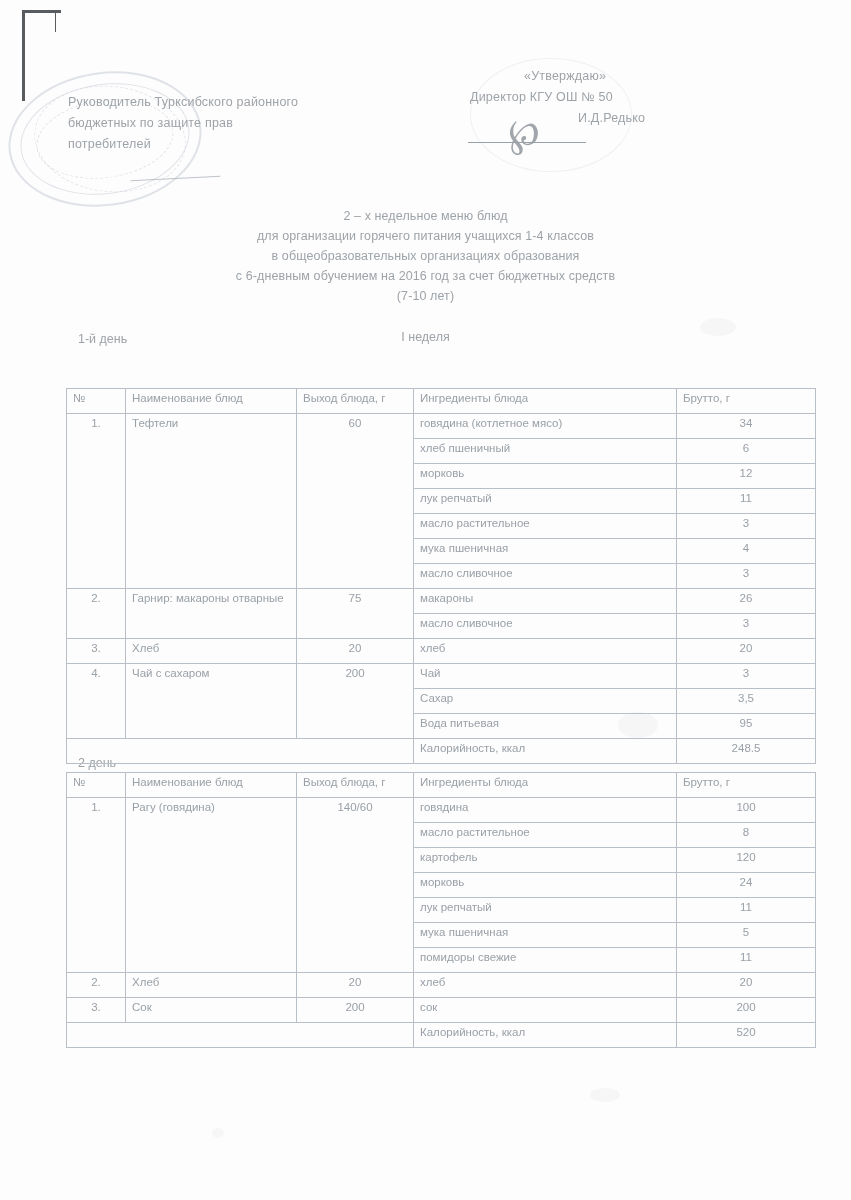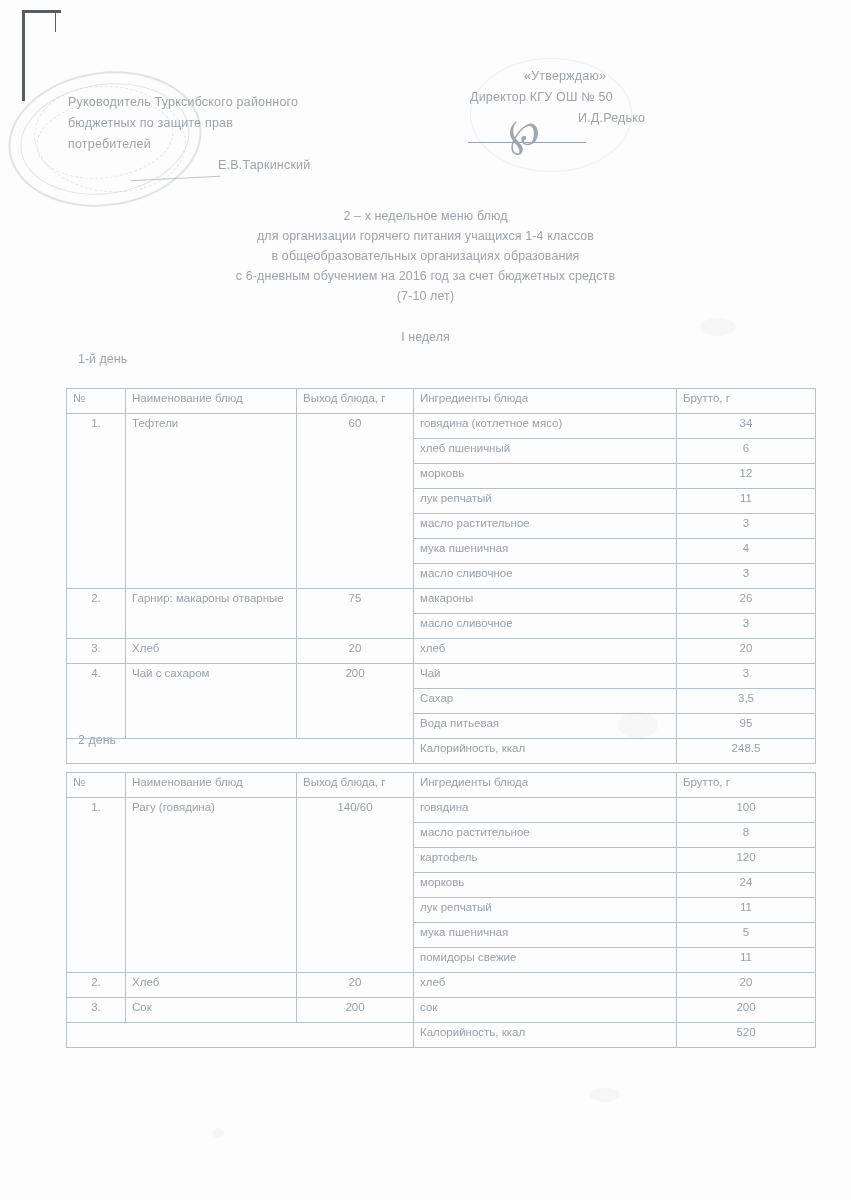--- a/index.html
+++ b/index.html
@@ -145,22 +145,22 @@
     width: 851px;
     text-align: center;
     font-size: 12.5px;
   }
 
   .day-label {
     position: absolute;
     left: 78px;
     font-size: 12.5px;
   }
-  .day-1 { top: 352px; }
-  .day-2 { top: 733px; }
+  .day-1 { top: 332px; }
+  .day-2 { top: 756px; }
 
   table.menu {
     position: absolute;
     left: 66px;
     width: 684px;
     border-collapse: collapse;
     font-size: 11.5px;
     color: #9aa0a7;
     table-layout: fixed;
   }
@@ -207,21 +207,20 @@
 
   <div class="smudge s1"></div>
   <div class="smudge s2"></div>
   <div class="smudge s3"></div>
   <div class="smudge s4"></div>
 
   <div class="hdr hdr-left">
     <div>Руководитель  Турксибского районного</div>
     <div>бюджетных по защите прав</div>
     <div>потребителей</div>
-    <div style="padding-left:150px">Е.В.Таркинский</div>
   </div>
   <div class="sig-left-mark"></div>
 
   <div class="hdr hdr-right">
     <div style="padding-left:54px">«Утверждаю»</div>
     <div>Директор КГУ ОШ  № 50</div>
     <div style="padding-left:108px">И.Д.Редько</div>
   </div>
   <div class="sig-mark">℘</div>
   <div class="sig-line"></div>

